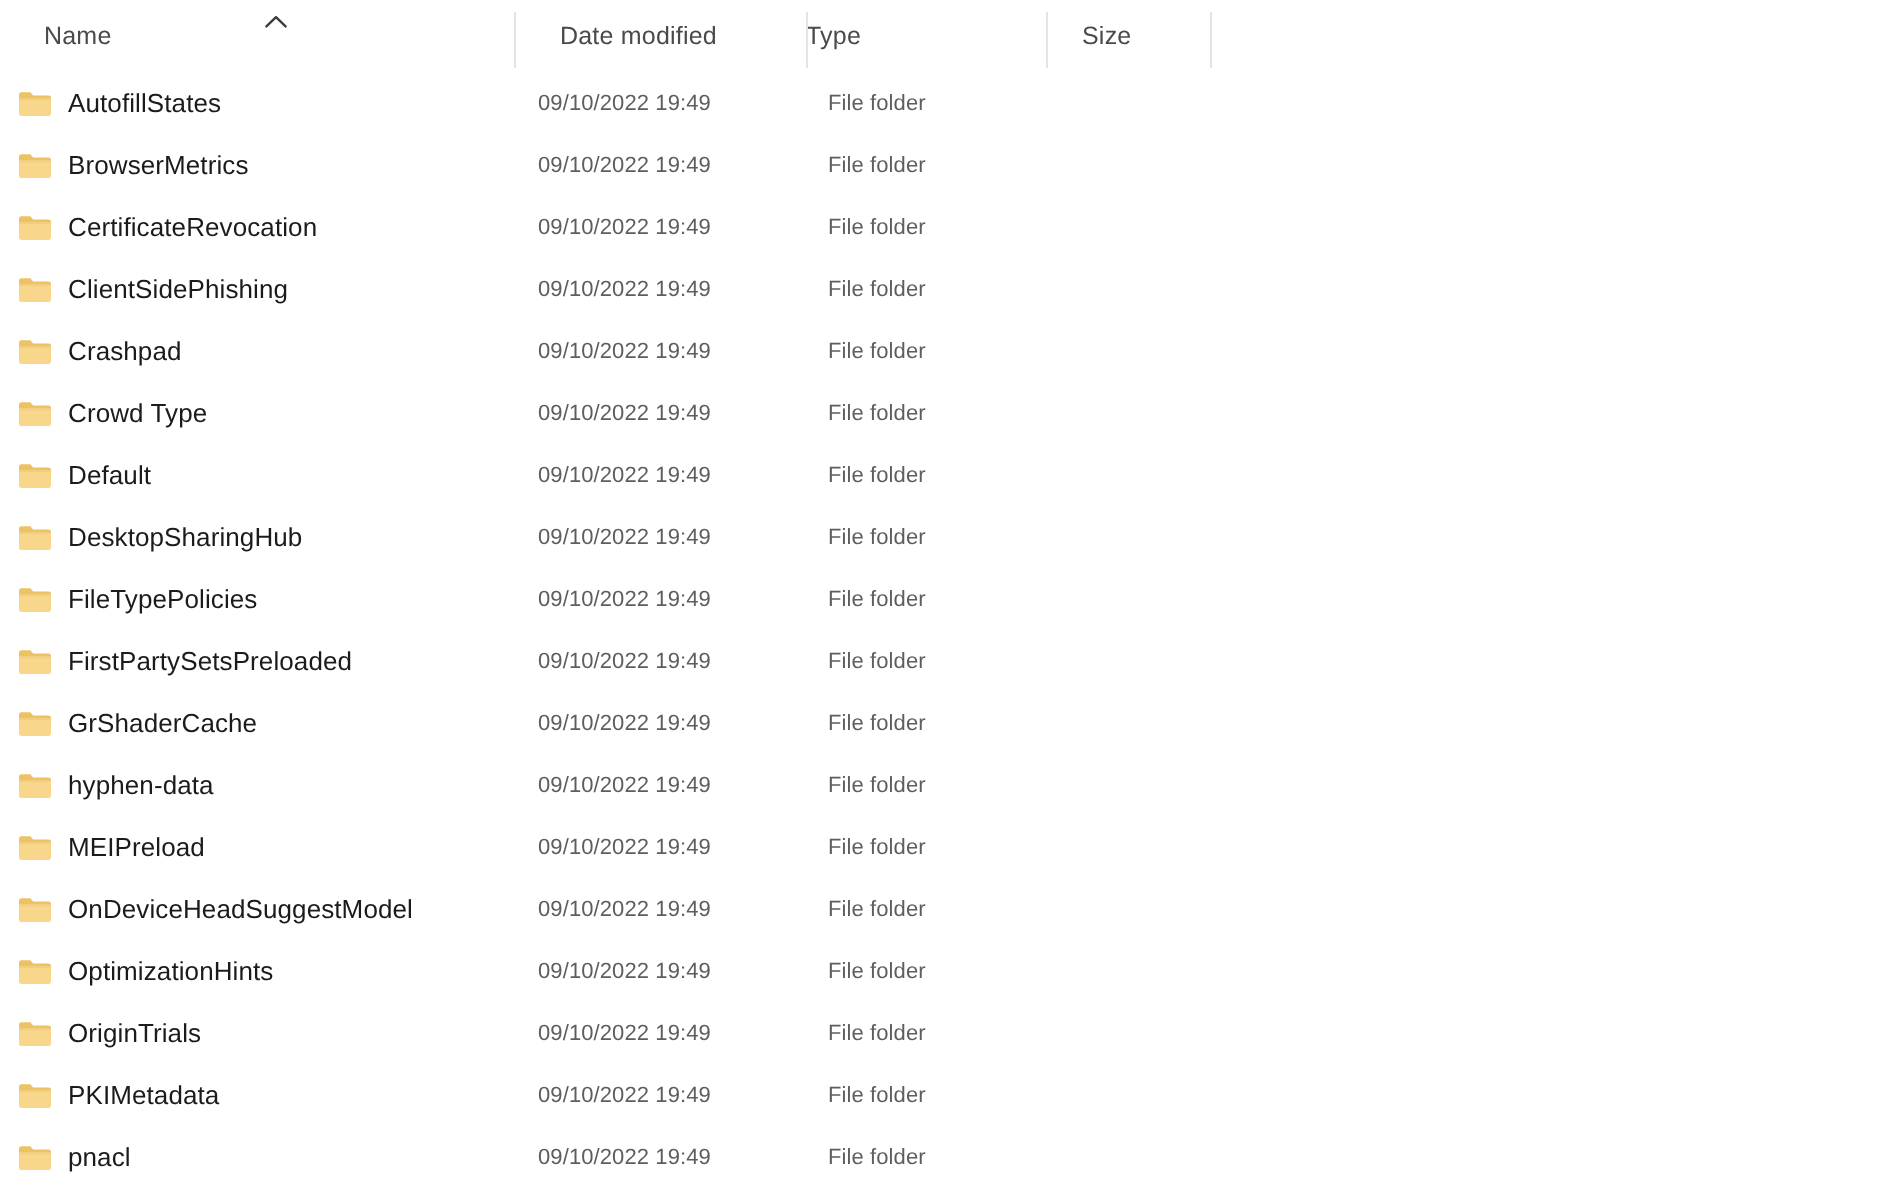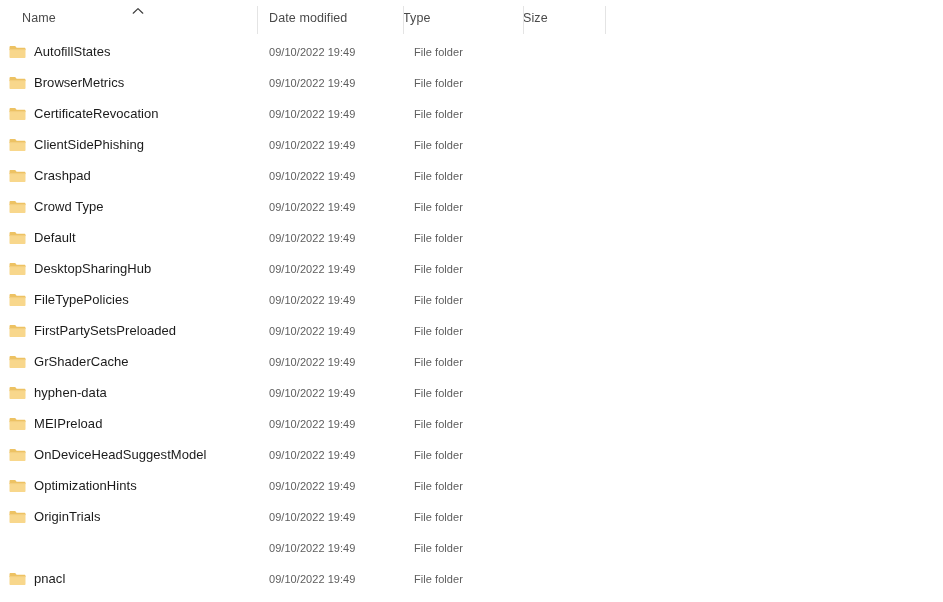--- a/index.html
+++ b/index.html
@@ -40,23 +40,23 @@
     cursor: default;
     user-select: none;
   }
   .col-label {
     font-size: 12.5px;
     color: #4a4a4a;
     letter-spacing: 0.1px;
     white-space: nowrap;
   }
   .col-name      { left: 4px;   width: 257px; padding-left: 18px; }
-  .col-date      { left: 257px; width: 146px; padding-left: 12px; text-align: right; }
+  .col-date      { left: 257px; width: 146px; padding-left: 23px; text-align: right; }
   .col-type      { left: 403px; width: 120px; padding-left: 0; }
-  .col-size      { left: 523px; width: 82px;  padding-left: 0; }
+  .col-size      { left: 523px; width: 82px;  padding-left: 18px; }
 
   
   .col-div {
     position: absolute;
     top: 6px;
     width: 1px;
     height: 28px;
     background: #e4e4e4;
   }
   .div-1 { left: 257px; }
@@ -503,20 +503,30 @@
     </div>
     <div class="cell cell-type">
       <span class="meta-text">File folder</span>
     </div>
     <div class="cell cell-size">
       <span class="meta-text"></span>
     </div>
   </div>
 
   <div class="row">
+    <div class="cell cell-name">
+      <span class="folder-icon">
+        <svg width="17" height="14" viewBox="0 0 17 14" xmlns="http://www.w3.org/2000/svg">
+          <path d="M0.5 2.2 C0.5 1.6 1 1.1 1.6 1.1 L6.2 1.1 L7.6 2.7 L15.4 2.7 C16 2.7 16.5 3.2 16.5 3.8 L16.5 4.6 L0.5 4.6 Z" fill="#edc263"></path>
+          <path d="M0.5 4.1 L16.5 4.1 L16.5 11.9 C16.5 12.5 16 13 15.4 13 L1.6 13 C1 13 0.5 12.5 0.5 11.9 Z" fill="#f8d78c"></path>
+          <path d="M0.5 4.1 L16.5 4.1 L16.5 5.1 L0.5 5.1 Z" fill="#f2cd7d"></path>
+        </svg>
+      </span>
+      <span class="name-text">PKIMetadata</span>
+    </div>
     <div class="cell cell-date">
       <span class="meta-text">09/10/2022 19:49</span>
     </div>
     <div class="cell cell-type">
       <span class="meta-text">File folder</span>
     </div>
     <div class="cell cell-size">
       <span class="meta-text"></span>
     </div>
   </div>

